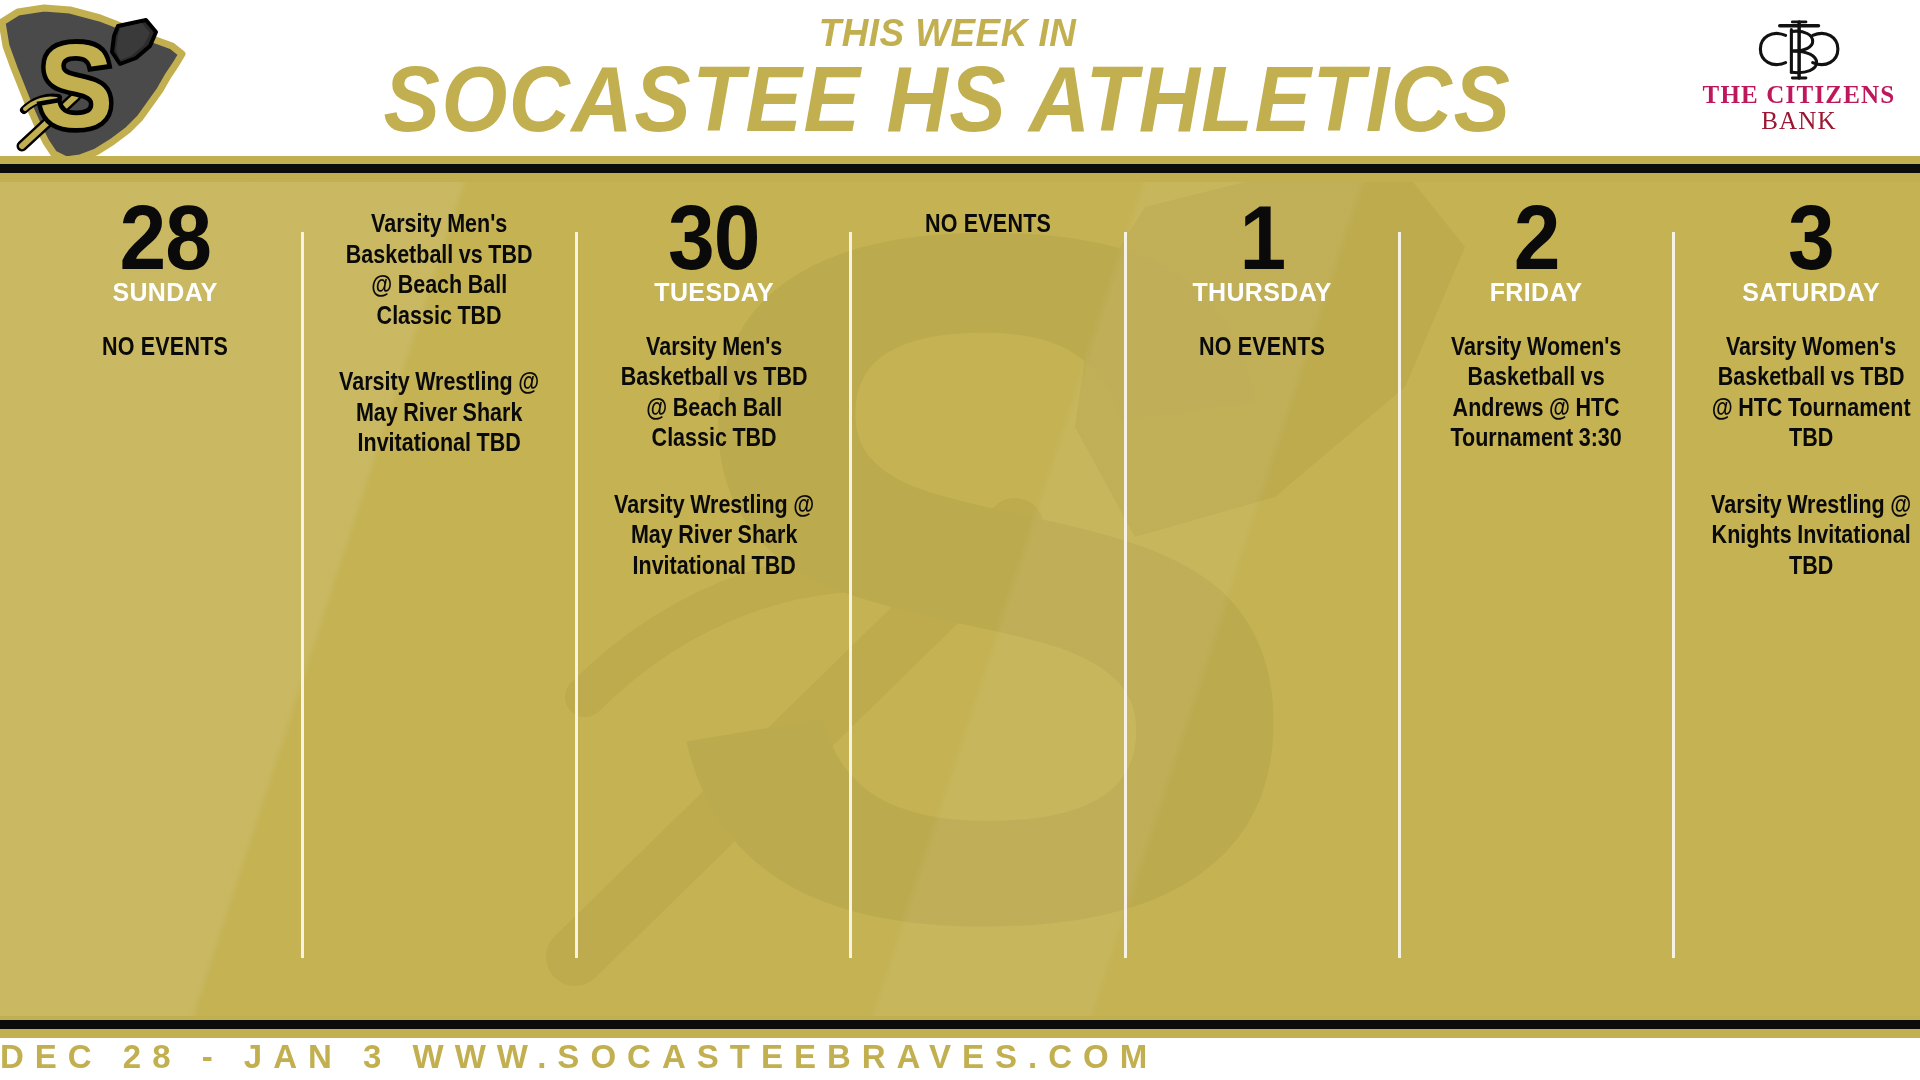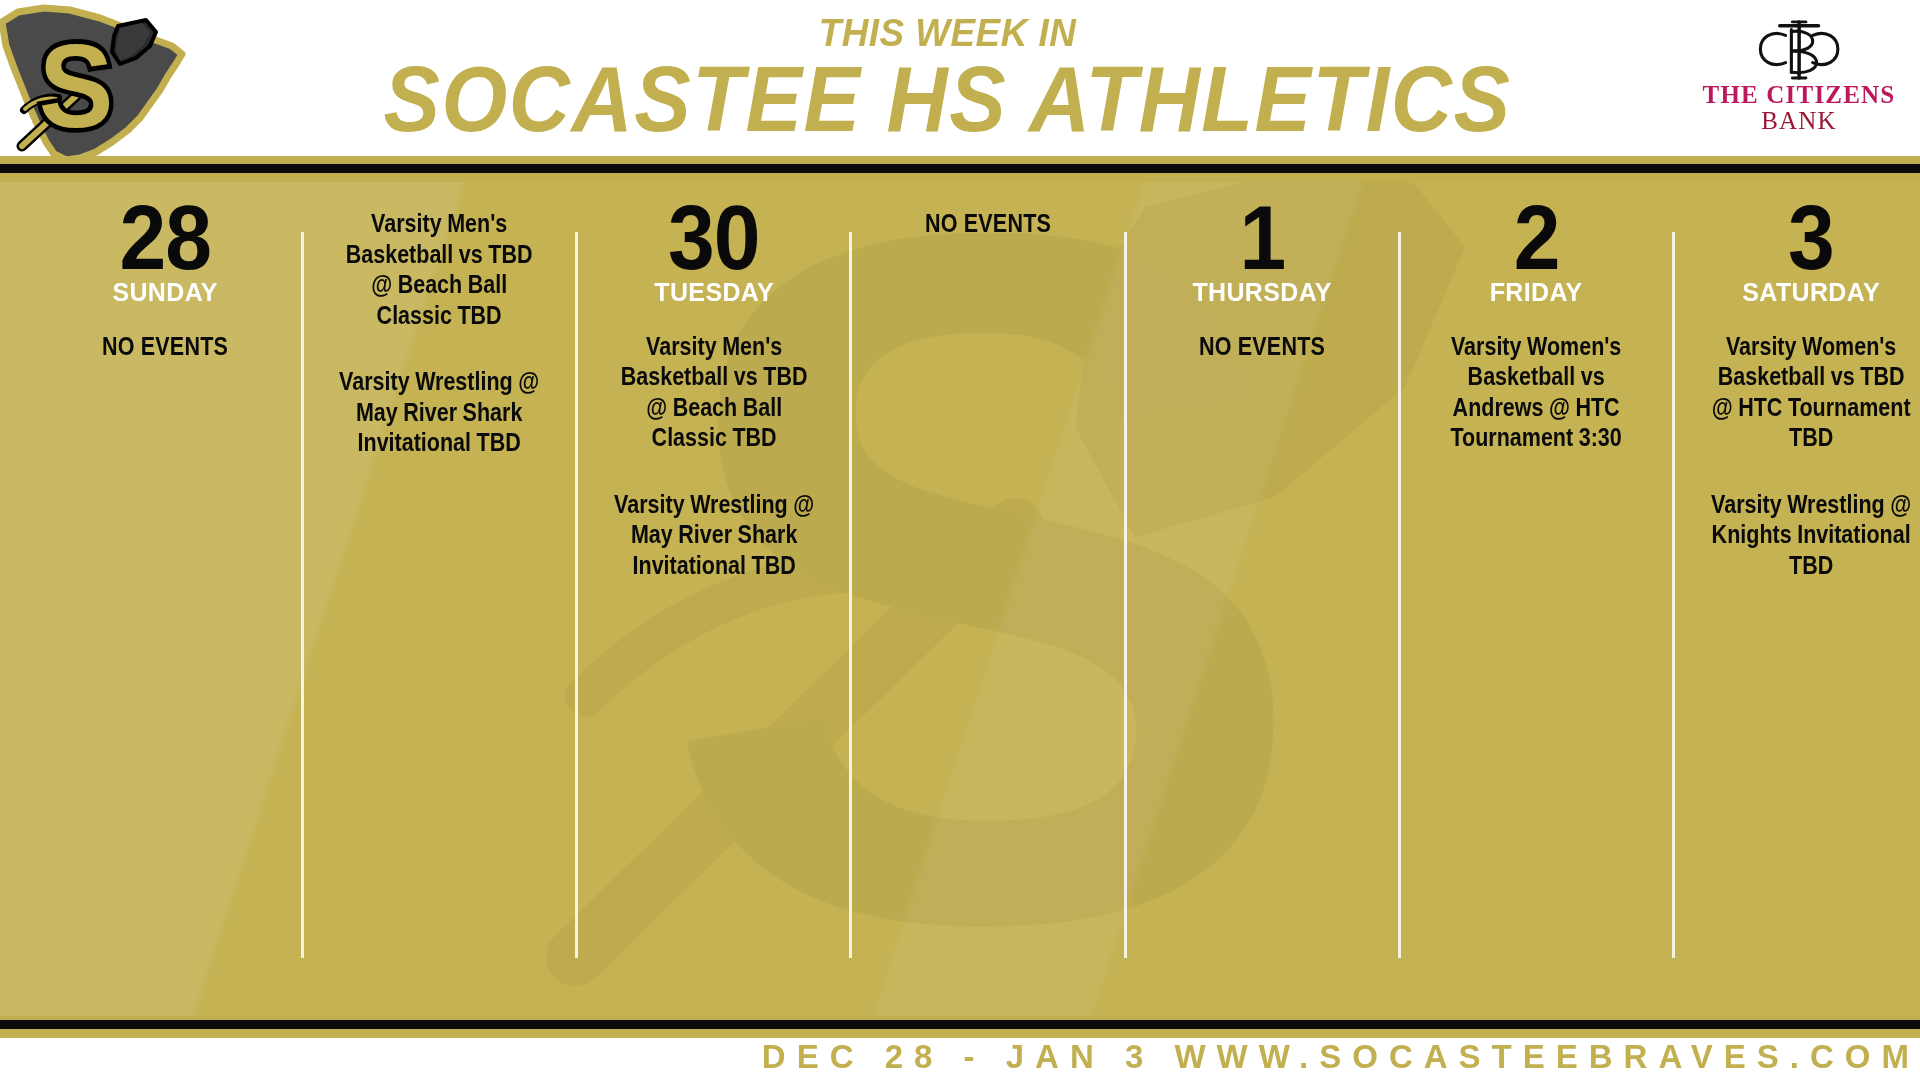--- a/index.html
+++ b/index.html
@@ -158,21 +158,21 @@
     letter-spacing:0.3px;
   }
 
   
   .rule-gold-f1{position:absolute;left:0;top:1016px;width:1920px;height:4px;background:#C2AF50;}
   .rule-black-f{position:absolute;left:0;top:1020px;width:1920px;height:9px;background:#0b0b0b;}
   .rule-gold-f2{position:absolute;left:0;top:1029px;width:1920px;height:9px;background:#C2AF50;}
   .footer{
     position:absolute;left:0;top:1038px;width:1920px;height:40px;
     background:#ffffff;
-    display:flex;align-items:center;justify-content:flex-end;
+    display:flex;align-items:center;justify-content:flex-start;
   }
   .footer-text{
     font-family:"Liberation Sans", sans-serif;
     font-weight:bold;
     font-size:33px;
     letter-spacing:11px;
     color:#C2AF50;
     white-space:nowrap;
     margin-top:-2px;
   }

